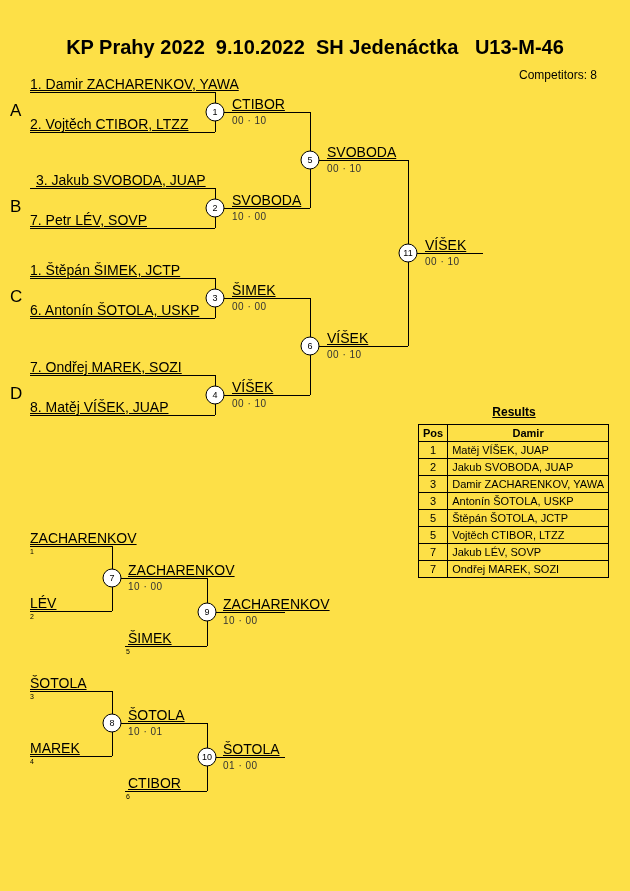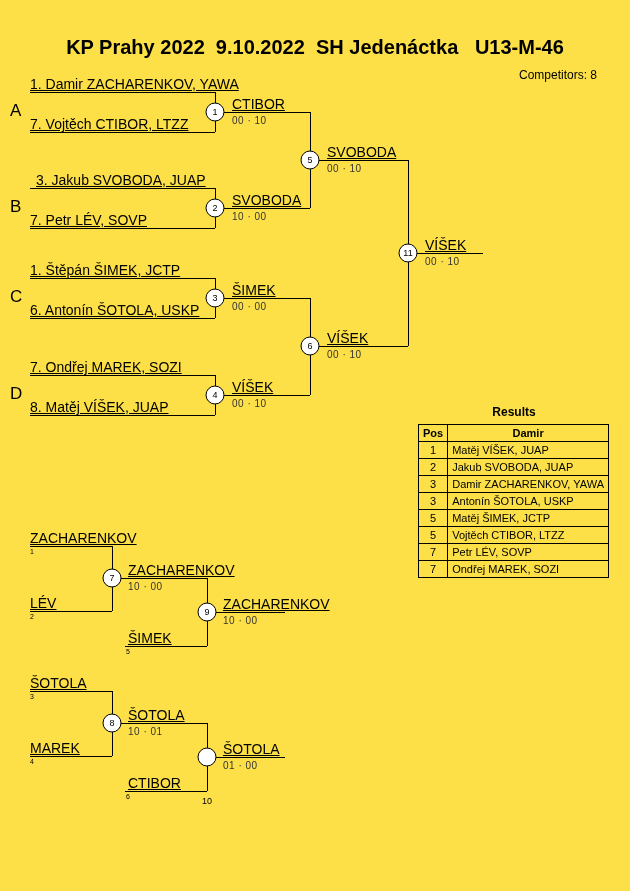--- a/index.html
+++ b/index.html
@@ -9,21 +9,21 @@
   svg.lines { position:absolute; left:0; top:0; }
   .title { position:absolute; left:0; top:36px; width:630px; text-align:center;
            font-size:20px; font-weight:bold; white-space:pre; }
   .competitors { position:absolute; right:33px; top:68px; font-size:12px; }
   .group { position:absolute; font-size:17px; }
   .pname, .wname { position:absolute; font-size:14px; white-space:nowrap;text-decoration:underline; }
   .score { position:absolute; font-size:10px; color:#333; white-space:nowrap; letter-spacing:0.5px; }
   .mnum { position:absolute; width:18px; height:18px; line-height:18px; text-align:center; font-size:9px; }
   .seed { position:absolute; font-size:7px; }
   .results-title { position:absolute; left:418px; top:405px; width:192px; text-align:center;
-                   font-size:12px; font-weight:bold; }
+                   font-size:12px; font-weight:bold;text-decoration:underline; }
   table.results { position:absolute; left:418px; top:424px; width:188px; border-collapse:collapse;
                   font-size:11px; }
   table.results th, table.results td { border:1px solid #000; padding:1px 4px; height:17px; white-space:nowrap; }
   table.results th { font-weight:bold; text-align:center; }
   table.results td.pos { width:34px; text-align:center; }
 </style>
 </head>
 <body>
 
 <div class="page">
@@ -92,21 +92,21 @@
 
   <div class="title">KP Prahy 2022  9.10.2022  SH Jedenáctka   U13-M-46</div>
   <div class="competitors">Competitors: 8</div>
 
   <div class="group" style="left:10px;top:101px">A</div>
   <div class="group" style="left:10px;top:197px">B</div>
   <div class="group" style="left:10px;top:287px">C</div>
   <div class="group" style="left:10px;top:384px">D</div>
 
   <div class="pname" style="left:30px;top:76px">1. Damir ZACHARENKOV, YAWA</div>
-  <div class="pname" style="left:30px;top:116px">7. Vojtěch CTIBOR, LTZZ</div>
+  <div class="pname" style="left:30px;top:116px">2. Vojtěch CTIBOR, LTZZ</div>
   <div class="pname" style="left:36px;top:172px">3. Jakub SVOBODA, JUAP</div>
   <div class="pname" style="left:30px;top:212px">7. Petr LÉV, SOVP</div>
   <div class="pname" style="left:30px;top:262px">1. Štěpán ŠIMEK, JCTP</div>
   <div class="pname" style="left:30px;top:302px">6. Antonín ŠOTOLA, USKP</div>
   <div class="pname" style="left:30px;top:359px">7. Ondřej MAREK, SOZI</div>
   <div class="pname" style="left:30px;top:399px">8. Matěj VÍŠEK, JUAP</div>
 
   <div class="mnum" style="left:206px;top:103px">1</div>
   <div class="mnum" style="left:206px;top:199px">2</div>
   <div class="mnum" style="left:206px;top:289px">3</div>
@@ -148,29 +148,29 @@
     <tr>
       <td class="pos">3</td>
       <td>Damir ZACHARENKOV, YAWA</td>
     </tr>
     <tr>
       <td class="pos">3</td>
       <td>Antonín ŠOTOLA, USKP</td>
     </tr>
     <tr>
       <td class="pos">5</td>
-      <td>Matěj ŠIMEK, JCTP</td>
+      <td>Štěpán ŠOTOLA, JCTP</td>
     </tr>
     <tr>
       <td class="pos">5</td>
       <td>Vojtěch CTIBOR, LTZZ</td>
     </tr>
     <tr>
       <td class="pos">7</td>
-      <td>Petr LÉV, SOVP</td>
+      <td>Jakub LÉV, SOVP</td>
     </tr>
     <tr>
       <td class="pos">7</td>
       <td>Ondřej MAREK, SOZI</td>
     </tr>
   </tbody>
     </table>
 
   <div class="pname" style="left:30px;top:530px">ZACHARENKOV</div>
   <div class="seed" style="left:30px;top:548px">1</div>
@@ -187,17 +187,17 @@
 
   <div class="pname" style="left:30px;top:675px">ŠOTOLA</div>
   <div class="seed" style="left:30px;top:693px">3</div>
   <div class="pname" style="left:30px;top:740px">MAREK</div>
   <div class="seed" style="left:30px;top:758px">4</div>
   <div class="mnum" style="left:103px;top:714px">8</div>
   <div class="wname" style="left:128px;top:707px">ŠOTOLA</div>
   <div class="score" style="left:128px;top:726px">10 · 01</div>
   <div class="pname" style="left:128px;top:775px">CTIBOR</div>
   <div class="seed" style="left:126px;top:793px">6</div>
-  <div class="mnum" style="left:198px;top:792px">10</div>
+  <div class="mnum" style="left:198px;top:748px">10</div>
   <div class="wname" style="left:223px;top:741px">ŠOTOLA</div>
   <div class="score" style="left:223px;top:760px">01 · 00</div>
 
 </div>
 
 </body></html>

